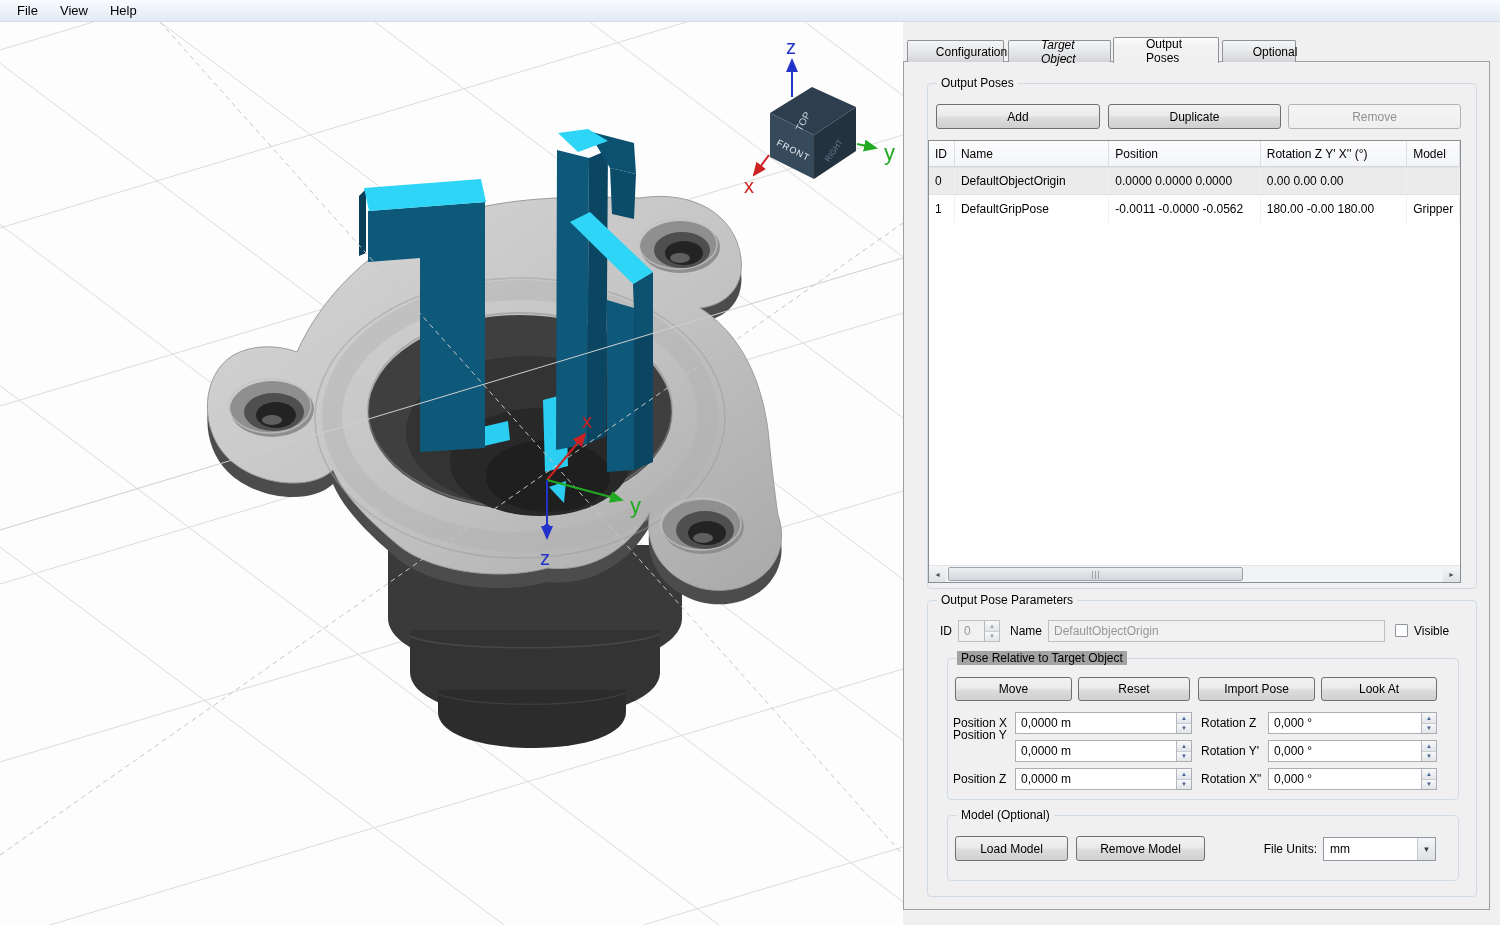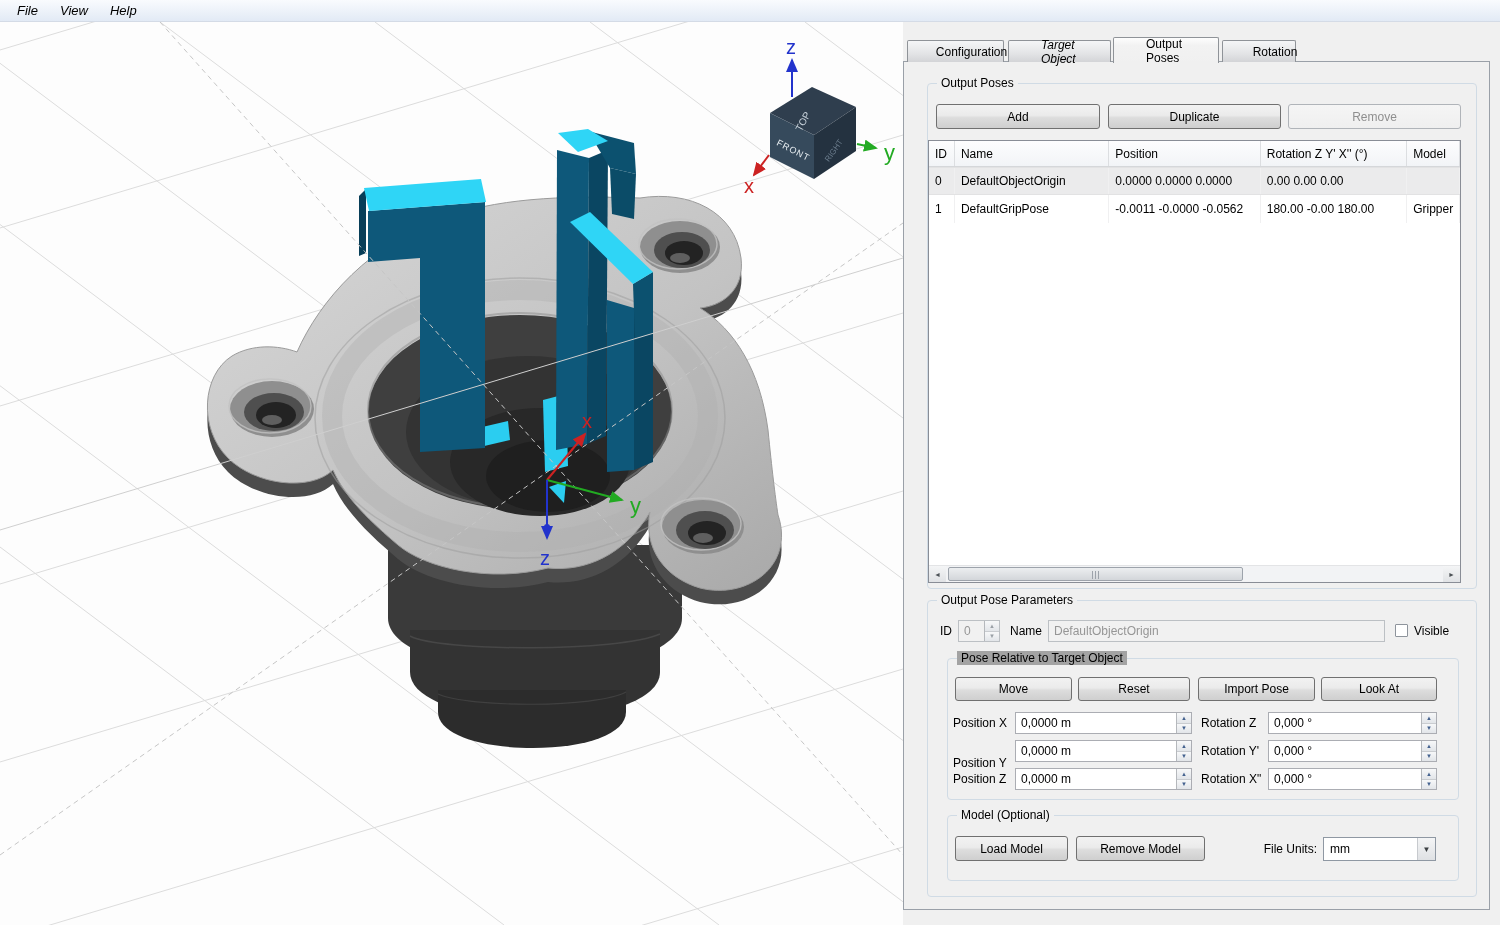--- a/index.html
+++ b/index.html
@@ -4,21 +4,21 @@
 <style>
   * { margin:0; padding:0; box-sizing:border-box; }
   html,body { width:1500px; height:925px; overflow:hidden; background:#ffffff;
     font-family:"Liberation Sans", sans-serif; font-size:12px; color:#000; }
   .abs { position:absolute; }
 
   
   #menubar { left:0; top:0; width:1500px; height:22px;
     background:linear-gradient(#f9fbfe,#e2eaf5); border-bottom:1px solid #d4dbe6;
     display:flex; align-items:center; padding-left:6px; }
-  .menu-item { padding:2px 11px; font-size:13px; cursor:default;font-style:italic; }
+  .menu-item { padding:2px 11px; font-size:13px; cursor:default; }
 
   
   #right-bg { left:900px; top:22px; width:600px; height:903px; background:#f0f0f0; }
   #viewport { left:0; top:22px; width:903px; height:903px; background:#fdfdfd; }
   svg text { font-family:"Liberation Sans", sans-serif; }
 
   
   #tab-frame { left:903px; top:61px; width:587px; height:849px;
     border:1px solid #9aa0a8; background:#f0f0f0; }
   .tab { top:40px; height:22px; border:1px solid #8f9398; border-bottom:none;
@@ -236,21 +236,21 @@
 <div class="tab abs" style="left:907px;width:97px;">
   <span>Configuration</span>
   </div>
 <div class="tab abs" style="left:1008px;width:103px;font-style:italic;">
   <span>Target Object</span>
   </div>
 <div class="tab active abs" style="left:1113px;width:106px;">
   <span>Output Poses</span>
   </div>
 <div class="tab abs" style="left:1222px;width:74px;">
-  <span>Rotation</span>
+  <span>Optional</span>
   </div>
 
 <div class="groupbox abs" style="left:927px;top:83px;width:550px;height:506px;">
   <span class="gb-label">Output Poses</span>
 </div>
 <div class="win-btn abs" style="left:936px;top:104px;width:164px;height:25px;">Add</div>
 <div class="win-btn abs" style="left:1108px;top:104px;width:173px;height:25px;">Duplicate</div>
 <div class="win-btn disabled abs" style="left:1288px;top:104px;width:173px;height:25px;">Remove</div>
 
 <div id="pose-table" class="abs">
@@ -316,21 +316,21 @@
 <div class="win-btn abs" style="left:1321px;top:677px;width:116px;height:24px;">Look At</div>
 <div id="pose-fields">
     <div class="fld-label abs" style="left: 953px; top: 712px; width: 58px;">Position X</div>
     <div class="field abs" style="left: 1015px; top: 712px; width: 177px;">
       <div class="val">0,0000 m</div>
       <div class="spin">
         <div>▲</div>
         <div>▼</div>
       </div>
     </div>
-    <div class="fld-label abs" style="left: 953px; top: 752px; width: 58px;">Position Y</div>
+    <div class="fld-label abs" style="left: 953px; top: 724px; width: 58px;">Position Y</div>
     <div class="field abs" style="left: 1015px; top: 740px; width: 177px;">
       <div class="val">0,0000 m</div>
       <div class="spin">
         <div>▲</div>
         <div>▼</div>
       </div>
     </div>
     <div class="fld-label abs" style="left: 953px; top: 768px; width: 58px;">Position Z</div>
     <div class="field abs" style="left: 1015px; top: 768px; width: 177px;">
       <div class="val">0,0000 m</div>

